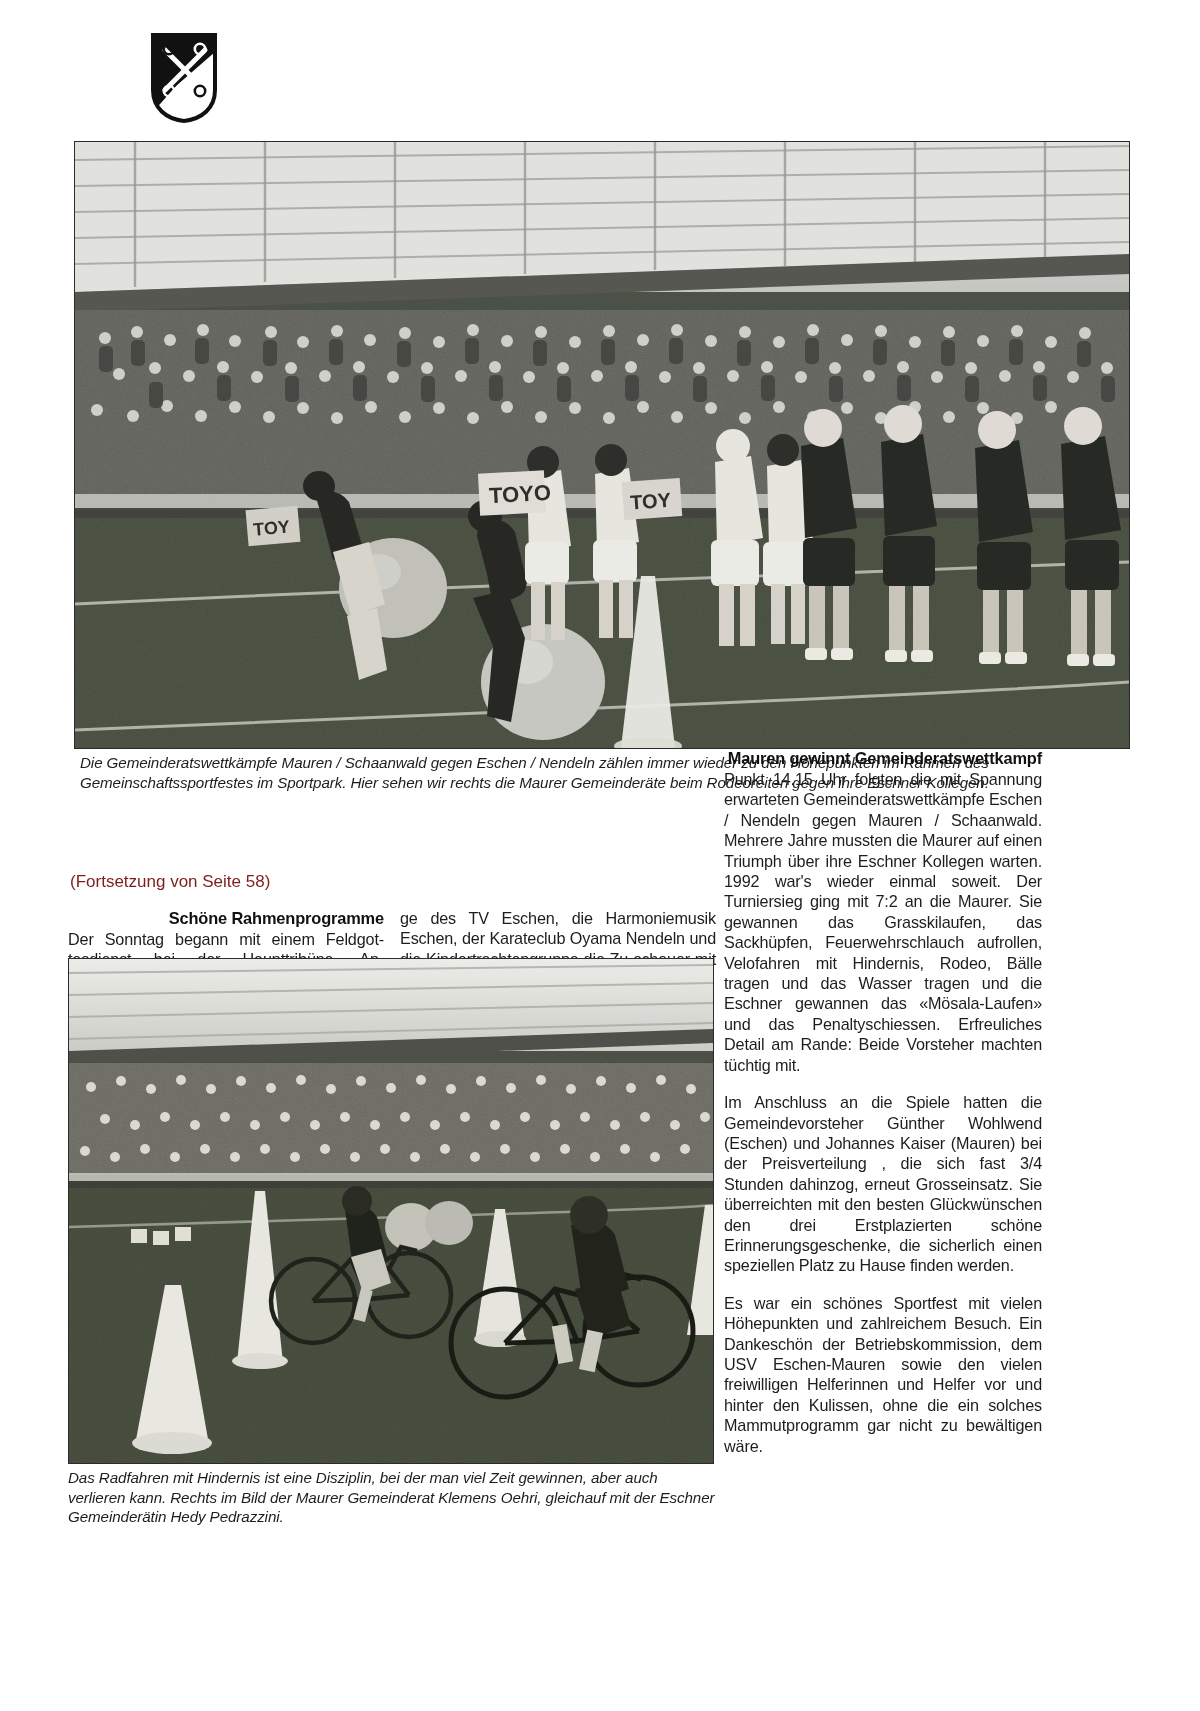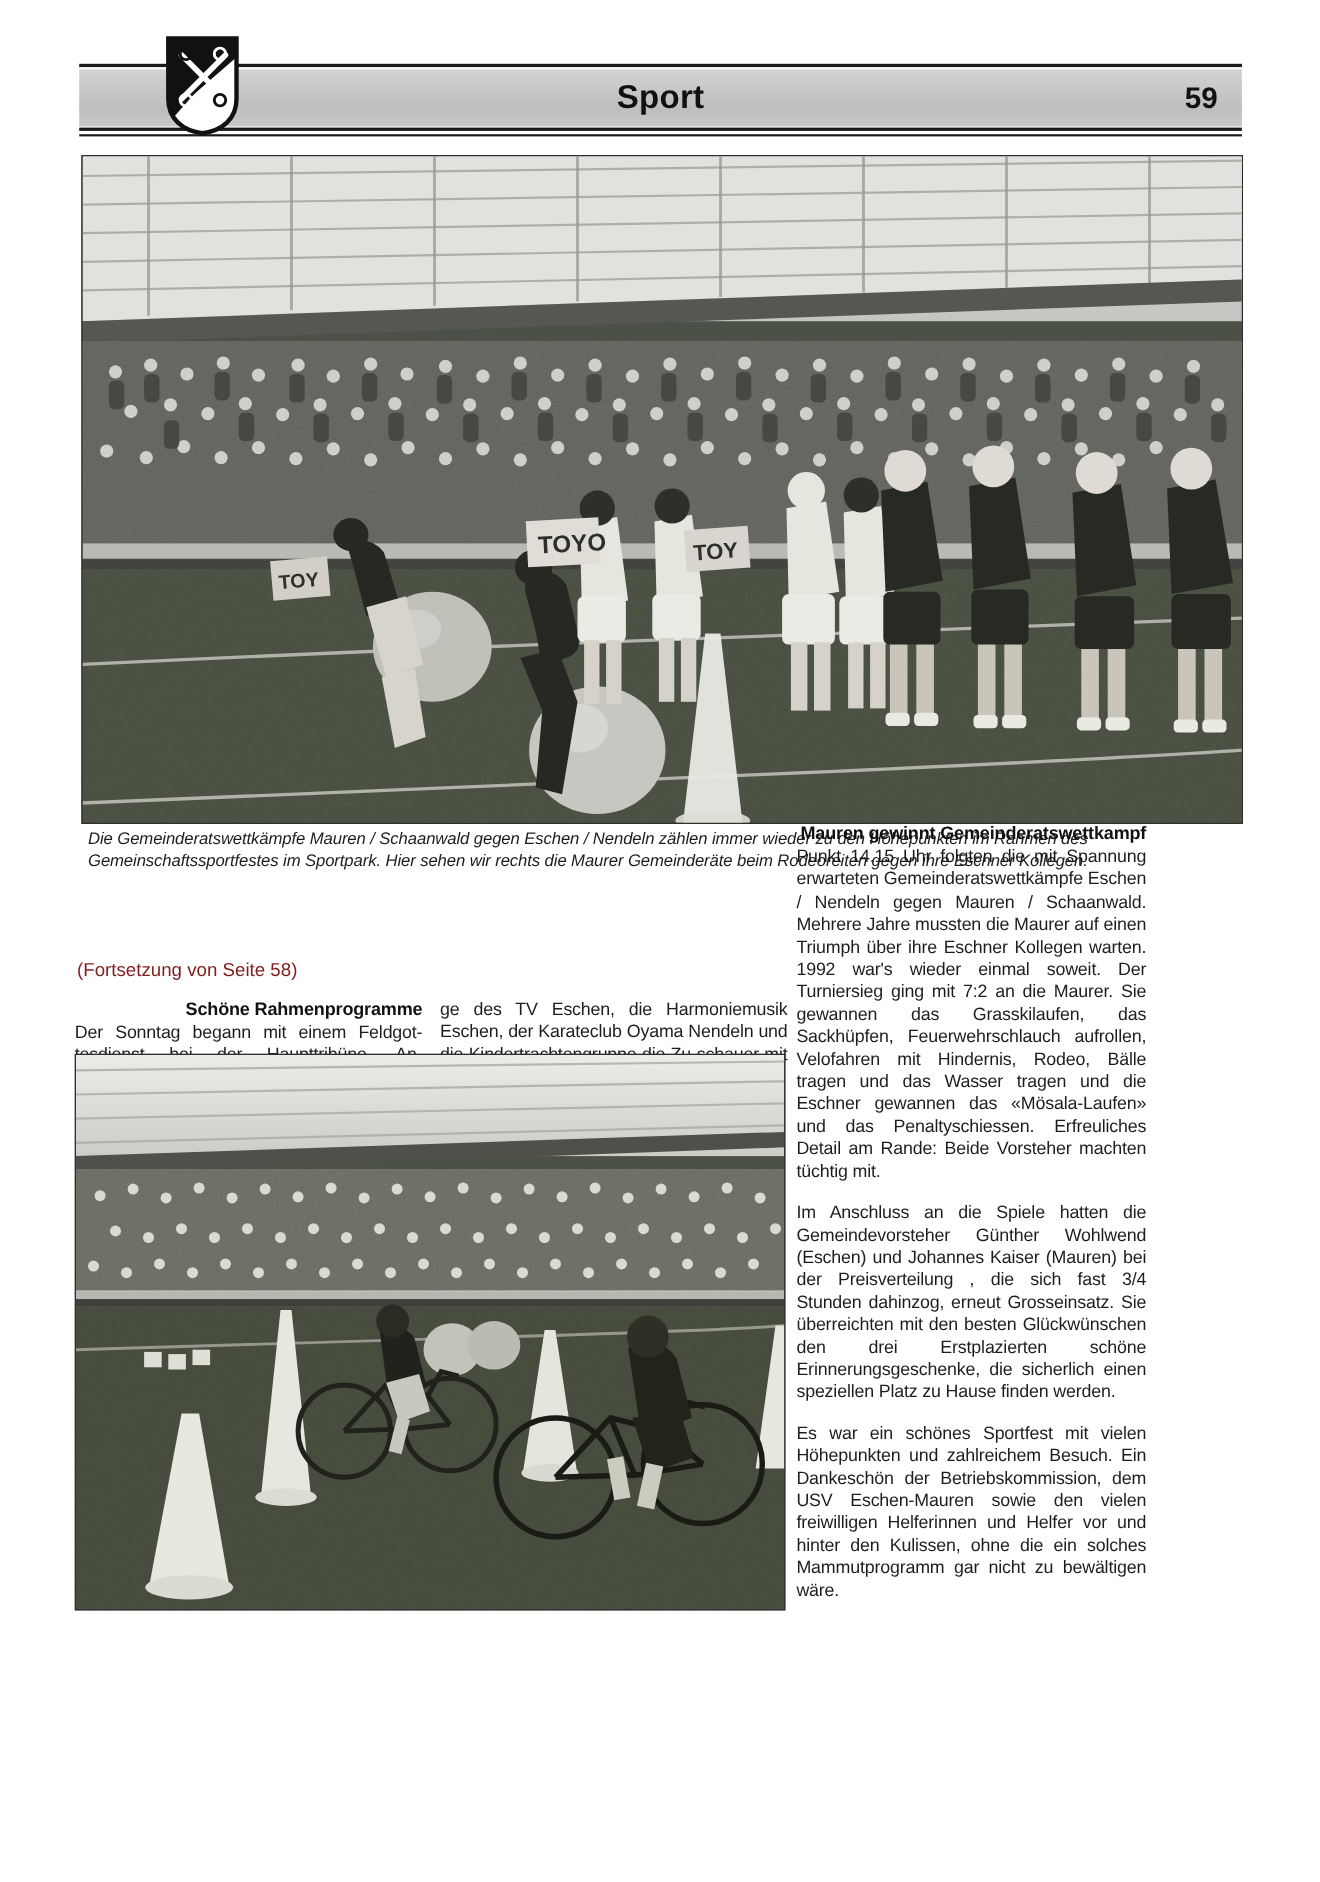--- a/index.html
+++ b/index.html
@@ -169,28 +169,20 @@
   #col-mid   { left: 400px; top: 908px;  width: 316px; }
   #col-right { left: 724px; top: 748px;  width: 318px; }
 
   #col-right .stack { width: 318px; }
 </style>
 </head>
 <body>
 
 <div class="page">
 
-  <div class="header">
-    <div class="header-rule-top"></div>
-    <div class="header-band"></div>
-    <div class="header-title">Sport</div>
-    <div class="header-pageno">59</div>
-    <div class="header-rule-bot1"></div>
-    <div class="header-rule-bot2"></div>
-  </div>
 
   <div class="crest">
     <svg viewBox="0 0 68 92" xmlns="http://www.w3.org/2000/svg">
       <defs>
         <clipPath id="shieldClip">
           <path d="M3 3 H65 V58 C65 76 52 87 34 89 C16 87 3 76 3 58 Z"></path>
         </clipPath>
       </defs>
       <path d="M3 3 H65 V58 C65 76 52 87 34 89 C16 87 3 76 3 58 Z" fill="#ffffff" stroke="#111" stroke-width="4"></path>
       <g clip-path="url(#shieldClip)">
@@ -707,14 +699,15 @@
         <g fill="#d2d1c6">
           <rect x="514" y="372" width="16" height="40" transform="rotate(12 522 392)"></rect>
           <rect x="486" y="366" width="15" height="38" transform="rotate(-10 493 385)"></rect>
         </g>
       </g>
 
       <rect x="0" y="0" width="644" height="504" fill="#76766e" opacity="0.06"></rect>
     </svg>
   </div>
 
+  <div class="caption" id="caption2">Das Radfahren mit Hindernis ist eine Disziplin, bei der man viel Zeit gewinnen, aber auch verlieren kann. Rechts im Bild der Maurer Gemeinderat Klemens Oehri, gleichauf mit der Eschner Gemeinderätin Hedy Pedrazzini.</div>
 
 </div>
 
 </body></html>

